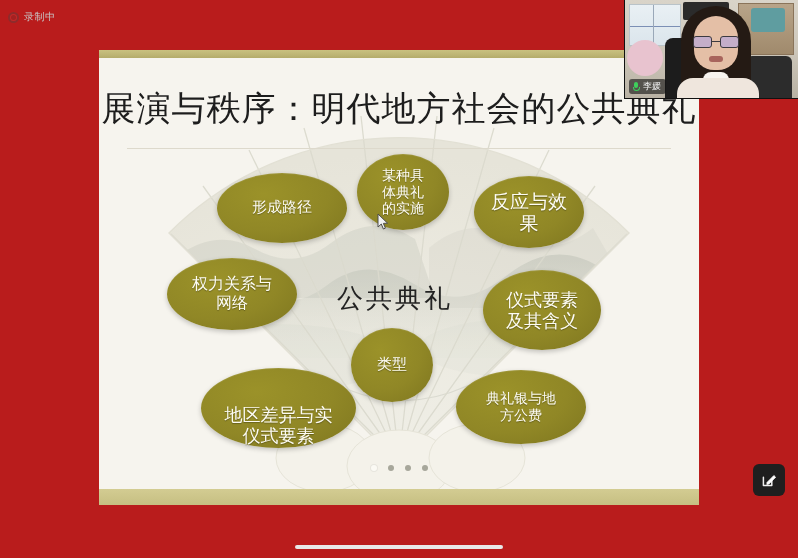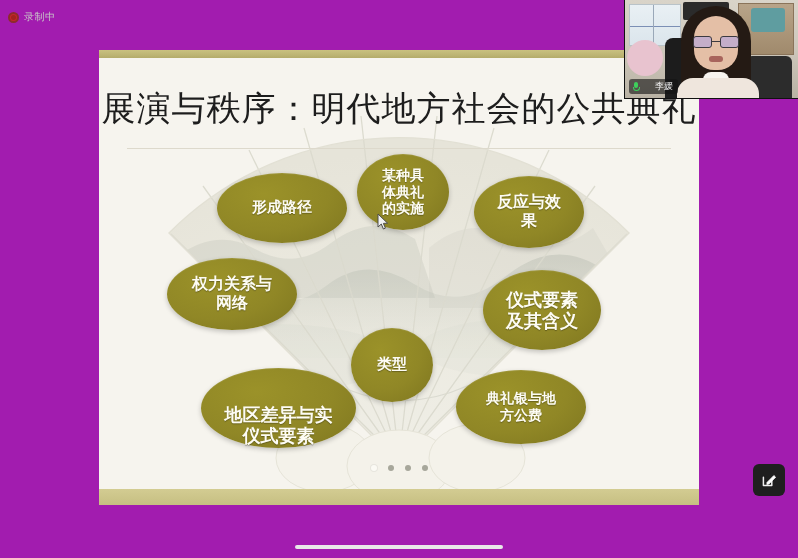--- a/index.html
+++ b/index.html
@@ -12,21 +12,21 @@
     height: 558px;
     overflow: hidden;
     font-family: "DejaVu Sans", "Liberation Sans", sans-serif;
     position: relative;
   }
 
   
   #app {
     position: absolute;
     inset: 0;
-    background: #a21caf;
+    background: #b91c1c;
   }
 
   
   .rec-badge {
     position: absolute;
     left: 8px;
     top: 8px;
     display: flex;
     align-items: center;
     gap: 5px;
@@ -135,21 +135,21 @@
   .node {
     position: absolute;
     border-radius: 50%;
     background: radial-gradient(ellipse at 36% 30%, #9b9229 0%, #908726 55%, #7e761f 100%);
     box-shadow: 0 2px 5px rgba(0,0,0,0.22), inset 0 1px 0 rgba(255,255,255,0.08);
     display: flex;
     align-items: center;
     justify-content: center;
     text-align: center;
     color: #fdfcf4;
-    font-weight: bold;
+    font-weight: normal;
     line-height: 1.18;
     z-index: 9;
     box-sizing: border-box;
     padding: 2px 6px;
     text-shadow: 0 1px 1px rgba(0,0,0,0.30);
   }
   .node span { display: block; }
 
   
   .page-dots {
@@ -323,21 +323,21 @@
     background: #f7f4ef;
     border-radius: 10px;
   }
   .vt-nameplate {
     position: absolute;
     left: 4px;
     bottom: 4px;
     height: 15px;
     display: flex;
     align-items: center;
-    gap: 15px;
+    gap: 3px;
     padding: 0 5px 0 3px;
     background: rgba(20,20,20,0.62);
     border-radius: 3px;
     z-index: 5;
   }
   .mic-ico {
     width: 8px; height: 10px;
     position: relative;
     flex: 0 0 auto;
   }
@@ -457,35 +457,36 @@
             <ellipse cx="225" cy="400" rx="48" ry="34"></ellipse>
             <ellipse cx="300" cy="408" rx="52" ry="36"></ellipse>
             <ellipse cx="378" cy="400" rx="48" ry="34"></ellipse>
           </g>
         </svg>
       </div>
 
       <div class="slide-title">展演与秩序：明代地方社会的公共典礼</div>
       <div class="title-rule"></div>
 
+      <div class="center-label">公共典礼</div>
 
       <div id="nodes-layer">
           <div class="node" style="left: 118px; top: 115px; width: 130px; height: 70px; font-size: 15px;">
             <div>
               <span>形成路径</span>
             </div>
           </div>
           <div class="node" style="left: 258px; top: 96px; width: 92px; height: 76px; font-size: 14px;">
             <div>
               <span>某种具</span>
               <span>体典礼</span>
               <span>的实施</span>
             </div>
           </div>
-          <div class="node" style="left: 375px; top: 118px; width: 110px; height: 72px; font-size: 16px;">
+          <div class="node" style="left: 375px; top: 118px; width: 110px; height: 72px; font-size: 19px;">
             <div>
               <span>反应与效</span>
               <span>果</span>
             </div>
           </div>
           <div class="node" style="left: 68px; top: 200px; width: 130px; height: 72px; font-size: 16px;">
             <div>
               <span>权力关系与</span>
               <span>网络</span>
             </div>

